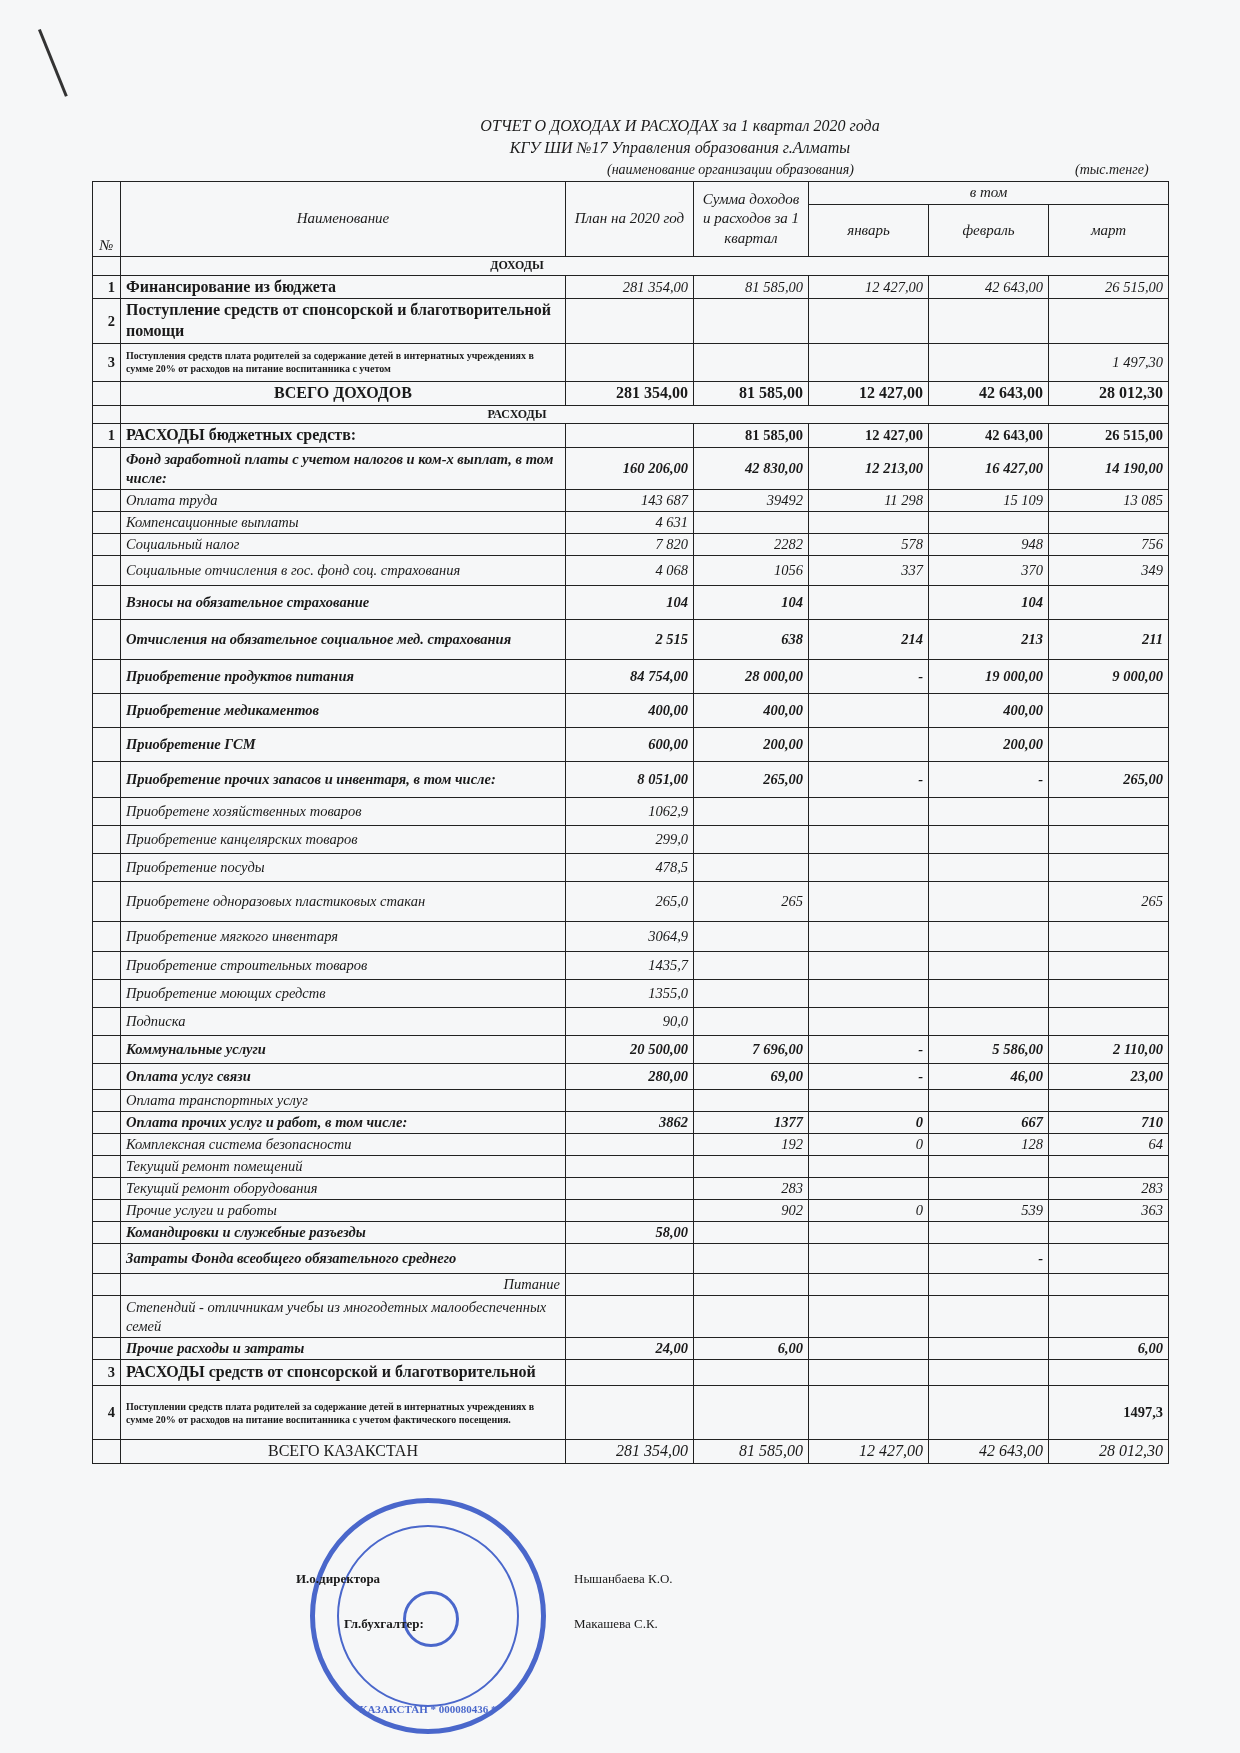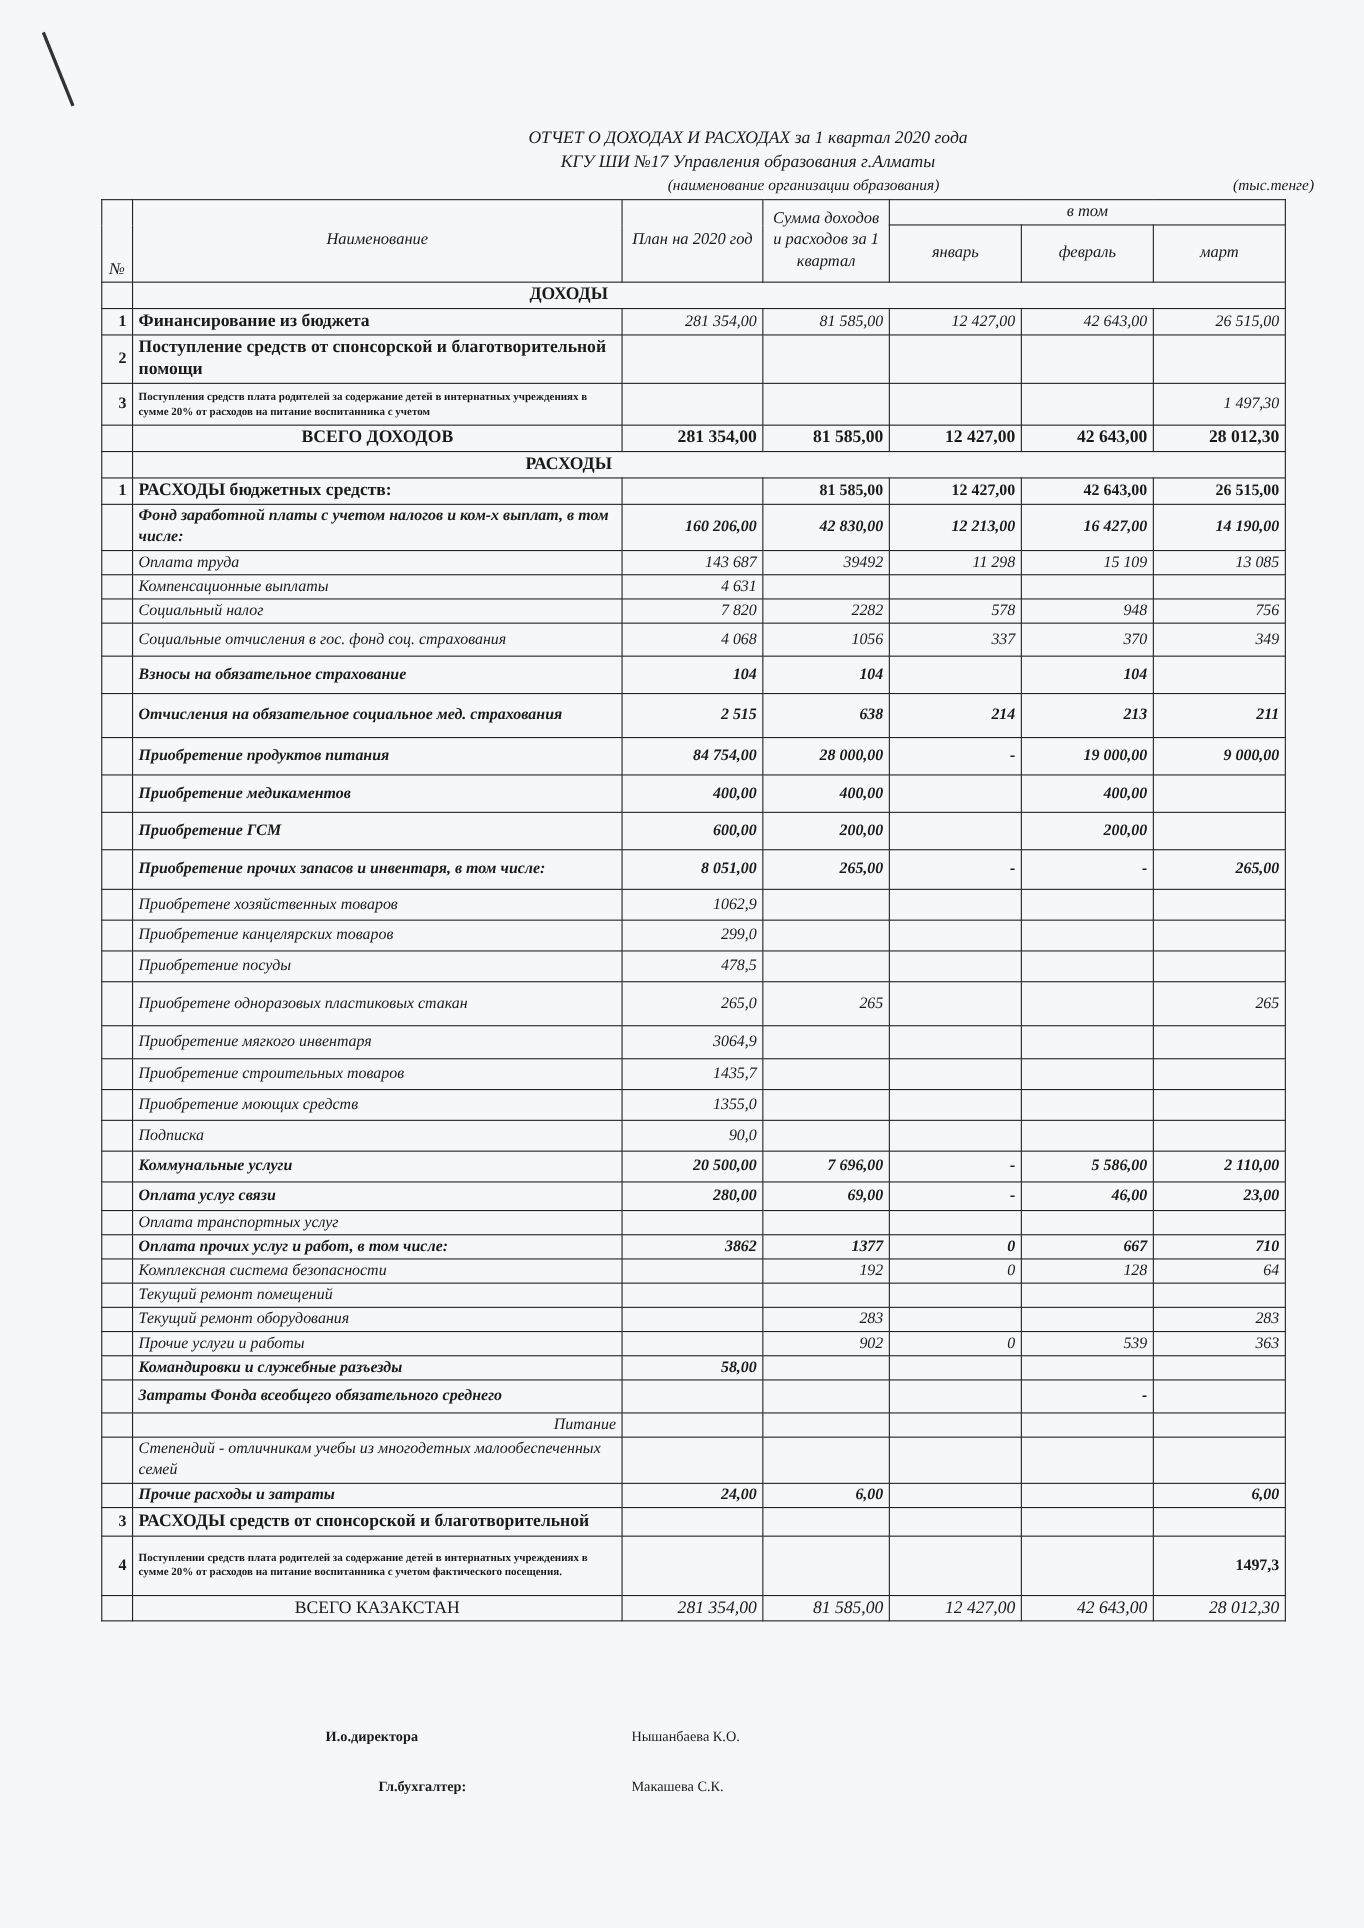--- a/index.html
+++ b/index.html
@@ -7,42 +7,42 @@
     width: 1240px; height: 1753px; background: #f4f5f6; position: relative; overflow: hidden;
     font-family: "Liberation Serif", serif; color: #1a1a1a;
   }
   .page { position: absolute; left: 0; top: 0; width: 1240px; height: 1753px; background: #f6f7f8; }
   .pen-mark { position: absolute; left: 38px; top: 30px; width: 3px; height: 72px; background: #333; transform: rotate(-22deg); transform-origin: top left; }
   .title { position: absolute; left: 0; width: 1240px; text-align: center; font-style: italic; font-size: 16px; }
   .t1 { top: 117px; left: 60px; }
   .t2 { top: 139px; left: 60px; }
   .subline { position: absolute; top: 162px; font-style: italic; font-size: 14px; }
   .org-note { left: 574px; margin-left: 33px; }
-  .unit-note { left: 1121px; }
+  .unit-note { left: 1075px; }
 
   table.rep {
     position: absolute; left: 92px; top: 181px; width: 1074px; border-collapse: collapse;
     font-size: 14.5px; table-layout: fixed;
   }
   table.rep td { border: 1.5px solid #222; padding: 1px 5px; vertical-align: middle; line-height: 1.3; }
   col.c-no { width: 28px; }
   col.c-name { width: 445px; }
   col.c-plan { width: 128px; }
   col.c-sum { width: 115px; }
   col.c-m { width: 120px; }
   .hdr td { font-style: italic; text-align: center; font-size: 15px; }
   .num { text-align: right; font-style: italic; }
   .numb { text-align: right; font-weight: bold; }
   .numbi { text-align: right; font-weight: bold; font-style: italic; }
   .no { text-align: right; font-weight: bold; padding: 1px 3px; }
   .bi { font-weight: bold; font-style: italic; }
   .it { font-style: italic; }
   .center { text-align: center; }
   .small { font-size: 10px; font-weight: bold; line-height: 1.35; }
-  .section td { font-weight: bold; font-size: 16px; }
+  .section td { font-weight: bold; font-size: 12px; }
   .big { font-size: 16px; font-weight: bold; }
 
   .sign { position: absolute; font-size: 13px; text-align: center; }
   .s1 { left: 296px; top: 1571px; font-weight: bold; }
   .s2 { left: 574px; top: 1571px; }
   .s3 { left: 296px; top: 1616px; font-weight: bold; margin-left: 48px; }
   .s4 { left: 574px; top: 1616px; }
 
   .stamp { position: absolute; left: 310px; top: 1498px; width: 236px; height: 236px; border-radius: 50%;
     border: 5px solid #2d4fc4; box-sizing: border-box; opacity: 0.85; }
@@ -456,18 +456,21 @@
         <td class="center big" style="font-weight:normal">ВСЕГО КАЗАКСТАН</td>
         <td class="num big" style="font-weight:normal">281 354,00</td>
         <td class="num big" style="font-weight:normal">81 585,00</td>
         <td class="num big" style="font-weight:normal">12 427,00</td>
         <td class="num big" style="font-weight:normal">42 643,00</td>
         <td class="num big" style="font-weight:normal">28 012,30</td>
       </tr>
     </tbody>
   </table>
 
+  <div class="stamp">
+    <div class="stamp-text">КАЗАКСТАН * 000080436 *</div>
+  </div>
 
   <div class="sign s1">И.о.директора</div>
   <div class="sign s2">Нышанбаева К.О.</div>
   <div class="sign s3">Гл.бухгалтер:</div>
   <div class="sign s4">Макашева С.К.</div>
 </div>
 
 </body></html>

